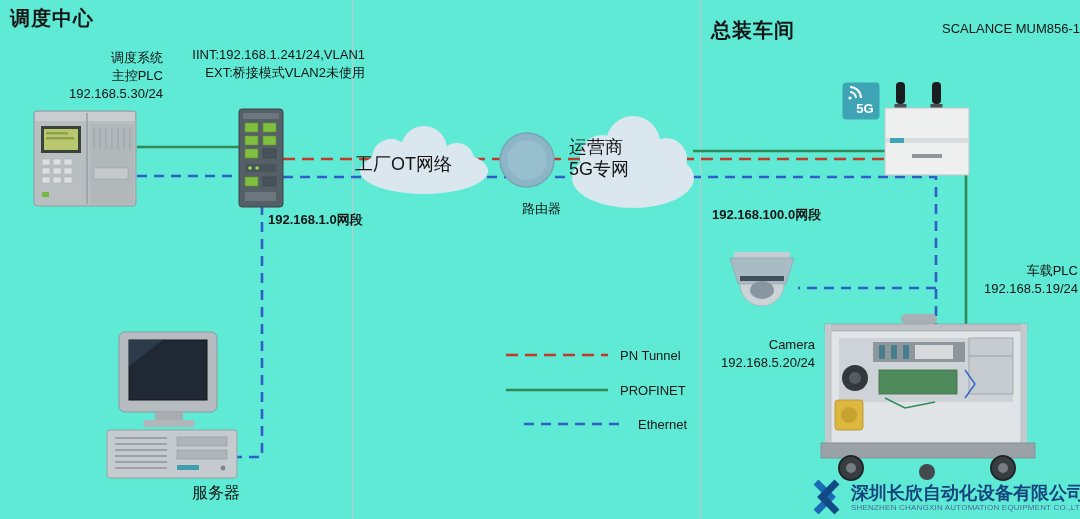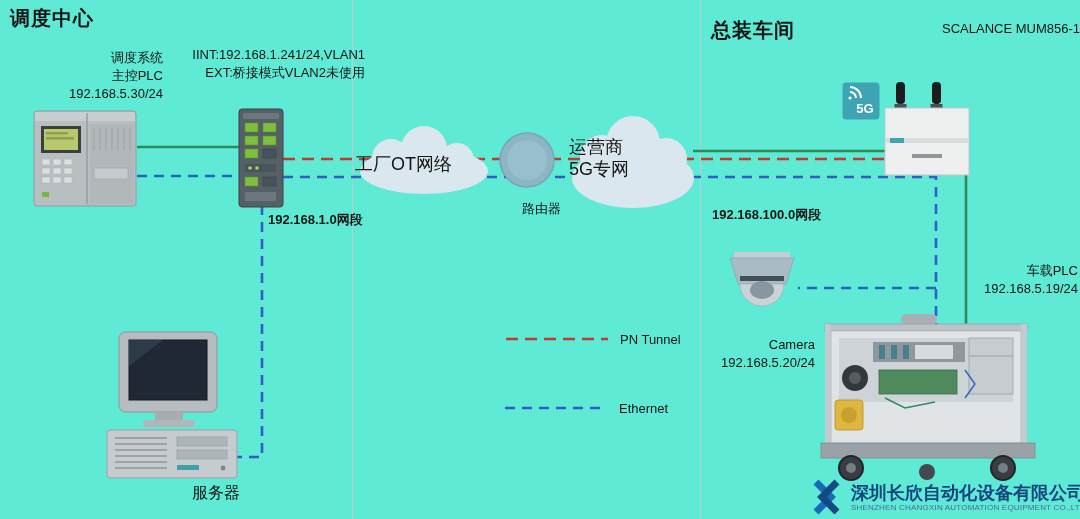--- a/index.html
+++ b/index.html
@@ -8,21 +8,21 @@
   .divider{position:absolute;top:0;width:1px;height:519px;background:#c2c8cc;z-index:0;}
   .wires{position:absolute;left:0;top:0;z-index:1;}
   .shape{position:absolute;z-index:2;}
   .lbl{position:absolute;z-index:3;font-size:13px;line-height:18px;text-align:right;}
   .lbl.left{text-align:left;font-weight:bold;}
   .title{position:absolute;z-index:3;font-size:20px;font-weight:bold;letter-spacing:1px;}
   .cloud-label{position:absolute;z-index:3;font-size:18px;text-align:left;line-height:22px;font-weight:500;}
   .w-red{stroke:#c23a2c;stroke-width:2.6;stroke-dasharray:12 7;fill:none;}
   .w-green{stroke:#2f8a58;stroke-width:2.6;fill:none;}
   .w-blue{stroke:#2f5ec6;stroke-width:2.6;stroke-dasharray:10 7;fill:none;}
-  .legend-row{position:absolute;z-index:3;display:flex;align-items:center;gap:11px;height:16px;}
+  .legend-row{position:absolute;z-index:3;display:flex;align-items:center;gap:11px;height:16px;margin-top:16px;}
   .legend-row span{font-size:13px;}
   .footer-cn{position:absolute;z-index:4;font-size:18px;font-weight:bold;color:#15447e;white-space:nowrap;}
   .footer-en{position:absolute;z-index:4;font-size:8px;color:#4b6b9b;letter-spacing:.2px;white-space:nowrap;}
 </style>
 </head>
 <body>
 
 <div class="canvas">
 
   <div class="divider" style="left:352px"></div>
@@ -156,21 +156,27 @@
     <div>运营商</div>
     <div>5G专网</div>
   </div>
 
   <div class="legend-row" style="left:505px;top:331px">
     <svg width="104" height="8">
         <line class="w-red" x1="1" y1="4" x2="103" y2="4"></line>
       </svg>
     <span>PN Tunnel</span>
   </div>
-  <div class="legend-row" style="left:504px;top:400px">
+  <div class="legend-row" style="left:505px;top:366px">
+    <svg width="104" height="8">
+        <line class="w-green" x1="1" y1="4" x2="103" y2="4"></line>
+      </svg>
+    <span>PROFINET</span>
+  </div>
+  <div class="legend-row" style="left:523px;top:400px">
     <svg width="104" height="8">
         <line class="w-blue" x1="1" y1="4" x2="103" y2="4"></line>
       </svg>
     <span>Ethernet</span>
   </div>
 
   <div class="lbl" style="left:865px;top:20px;width:215px;line-height:17px">
     <div>SCALANCE MUM856-1</div>
   </div>
 

